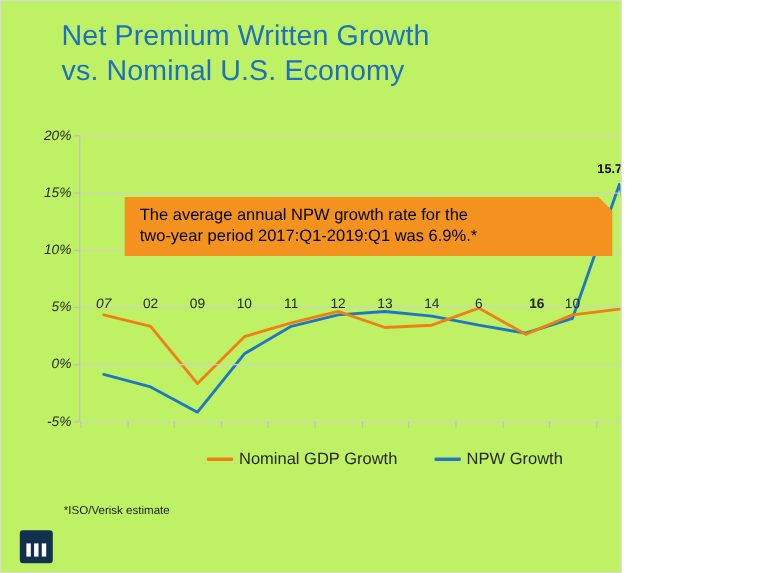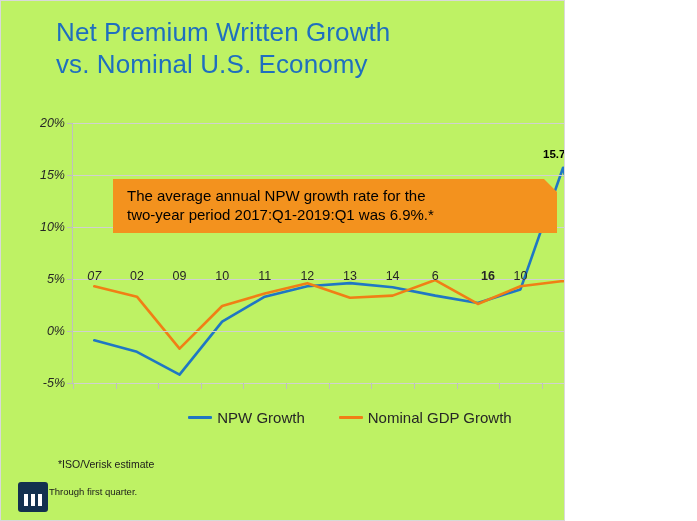--- a/index.html
+++ b/index.html
@@ -276,34 +276,33 @@
     <div class="dlabel bold" id="lbl-peak" style="left: 542.077px; top: 146.72px;">15.7%</div>
     <div class="dlabel bold" id="lbl-gdp-end" style="left: 614.692px; top: 270px;">5.0%</div>
     <div class="dlabel" id="lbl-npw-end" style="left: 598.692px; top: 346.48px;">-1.2%</div>
   </div>
 
   <div class="callout" id="callout-2">The average annual NPW growth rate for the
 two-year period 2017:Q1-2019:Q1 was 6.9%.*</div>
 
   <div id="legend">
     <div class="legend-item">
+      <span class="legend-swatch" style="background: rgb(240, 127, 21);"></span>
+      <span>Nominal GDP Growth</span>
+    </div>
+    <div class="legend-item">
       <span class="legend-swatch" style="background: rgb(31, 119, 196);"></span>
       <span>NPW Growth</span>
-    </div>
-    <div class="legend-item">
-      <span class="legend-swatch" style="background: rgb(240, 127, 21);"></span>
-      <span>Nominal GDP Growth</span>
     </div>
   </div>
 
   <div id="estimate-note">*ISO/Verisk estimate</div>
 
   <div id="logo" style="background: rgb(19, 49, 79);">
     <span class="logo-bar b1"></span>
     <span class="logo-bar b2"></span>
     <span class="logo-bar b3"></span>
   </div>
 
   <div id="footer">
-    <div>Through first quarter.</div>
   </div>
 
 </div>
 
 </body></html>

